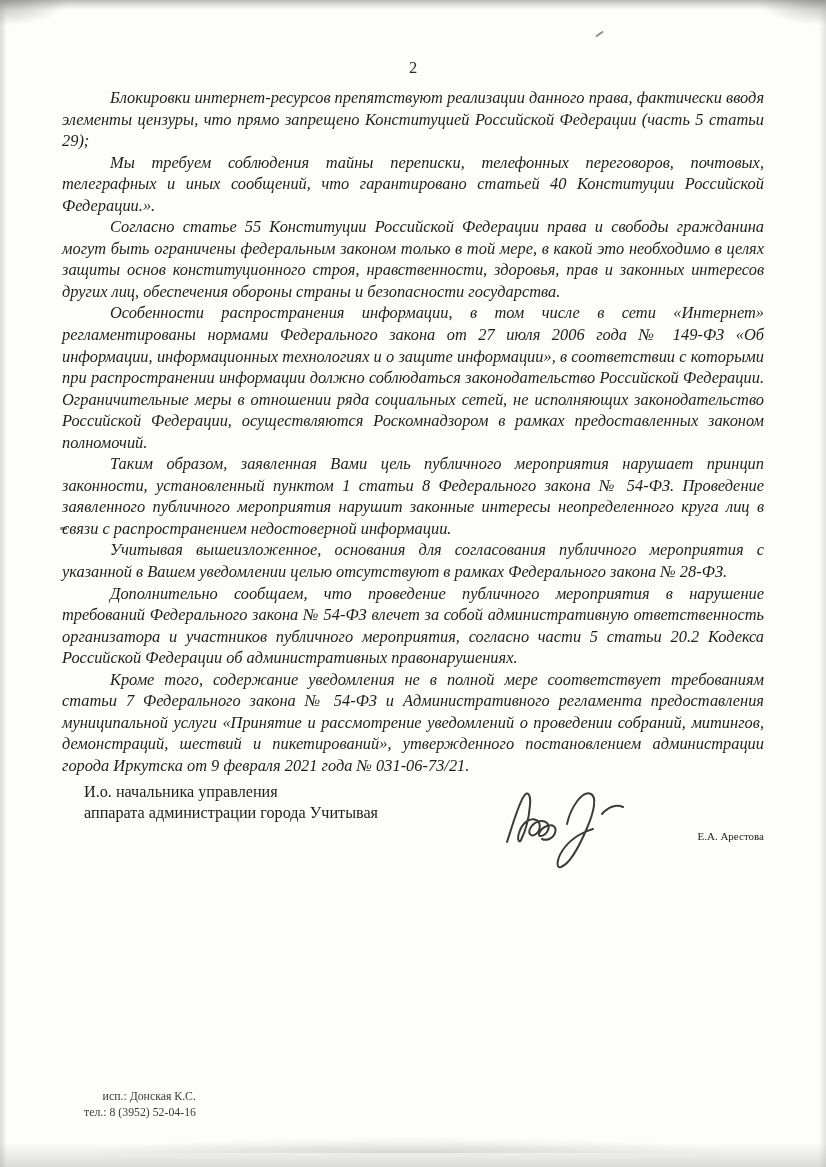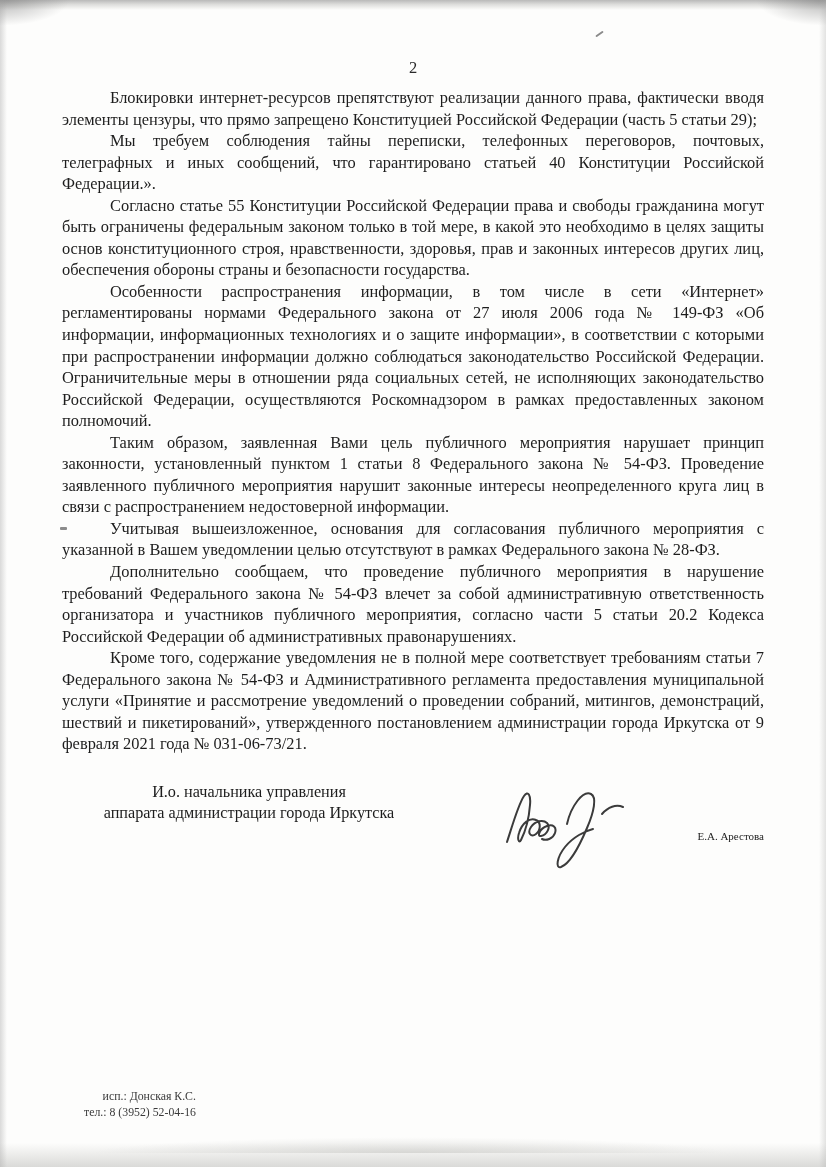--- a/index.html
+++ b/index.html
@@ -63,29 +63,29 @@
     color: #2a2a2a;
   }
 
   .body-text {
     position: absolute; top: 87px; left: 62px; width: 702px;
     font-size: 16.4px;
     line-height: 21.55px;
     text-align: justify;
     color: #1d1d1d;
   }
-  .body-text p { text-indent: 48px; }
+  .body-text p { text-indent: 48px; font-style: italic; }
 
   .signature-block {
     position: absolute; top: 782px; left: 84px; width: 680px;
     font-size: 16.2px;
     line-height: 21.3px;
     color: #1d1d1d;
   }
-  .signature-title { width: 330px; text-align: center; }
+  .signature-title { width: 330px; }
 
   .signature-scribble {
     position: absolute; left: 415px; top: 0px; width: 145px; height: 92px;
   }
   .signature-name {
     position: absolute; right: 0; top: 44px;
     font-size: 11px;
     color: #1d1d1d;
     white-space: nowrap;
   }
@@ -122,21 +122,21 @@
     <p>Особенности распространения информации, в том числе в сети «Интернет» регламентированы нормами Федерального закона от 27 июля 2006 года № 149-ФЗ «Об информации, информационных технологиях и о защите информации», в соответствии с которыми при распространении информации должно соблюдаться законодательство Российской Федерации. Ограничительные меры в отношении ряда социальных сетей, не исполняющих законодательство Российской Федерации, осуществляются Роскомнадзором в рамках предоставленных законом полномочий.</p>
     <p>Таким образом, заявленная Вами цель публичного мероприятия нарушает принцип законности, установленный пунктом 1 статьи 8 Федерального закона № 54-ФЗ. Проведение заявленного публичного мероприятия нарушит законные интересы неопределенного круга лиц в связи с распространением недостоверной информации.</p>
     <p>Учитывая вышеизложенное, основания для согласования публичного мероприятия с указанной в Вашем уведомлении целью отсутствуют в рамках Федерального закона № 28-ФЗ.</p>
     <p>Дополнительно сообщаем, что проведение публичного мероприятия в нарушение требований Федерального закона № 54-ФЗ влечет за собой административную ответственность организатора и участников публичного мероприятия, согласно части 5 статьи 20.2 Кодекса Российской Федерации об административных правонарушениях.</p>
     <p>Кроме того, содержание уведомления не в полной мере соответствует требованиям статьи 7 Федерального закона № 54-ФЗ и Административного регламента предоставления муниципальной услуги «Принятие и рассмотрение уведомлений о проведении собраний, митингов, демонстраций, шествий и пикетирований», утвержденного постановлением администрации города Иркутска от 9 февраля 2021 года № 031-06-73/21.</p>
   </div>
 
   <div class="signature-block">
     <div class="signature-title">
       <div>И.о. начальника управления</div>
-      <div>аппарата администрации города Иркутска</div>
+      <div>аппарата администрации города Учитывая</div>
     </div>
 
     <svg class="signature-scribble" viewBox="0 0 145 92" xmlns="http://www.w3.org/2000/svg">
       <g fill="none" stroke="#3b3b3b" stroke-width="2" stroke-linecap="round" stroke-linejoin="round">
         <path d="M8,60 C13,45 19,23 25,14 C29,8 32,13 31,23 C30,36 26,50 22,58 C20,62 18,57 20,51 C23,41 31,35 37,38 C42,40 42,48 37,52 C32,56 28,51 32,45 C36,39 44,37 48,41 C52,45 48,53 42,54 C38,55 40,47 48,44 C54,42 58,45 56,51 C54,57 47,59 43,57"></path>
         <path d="M68,42 C72,24 84,8 92,12 C98,15 95,30 88,46 C80,65 70,82 62,85 C56,87 58,75 66,65 C74,55 86,49 94,47"></path>
         <path d="M103,32 C109,25 117,22 124,25"></path>
       </g>
     </svg>
 

